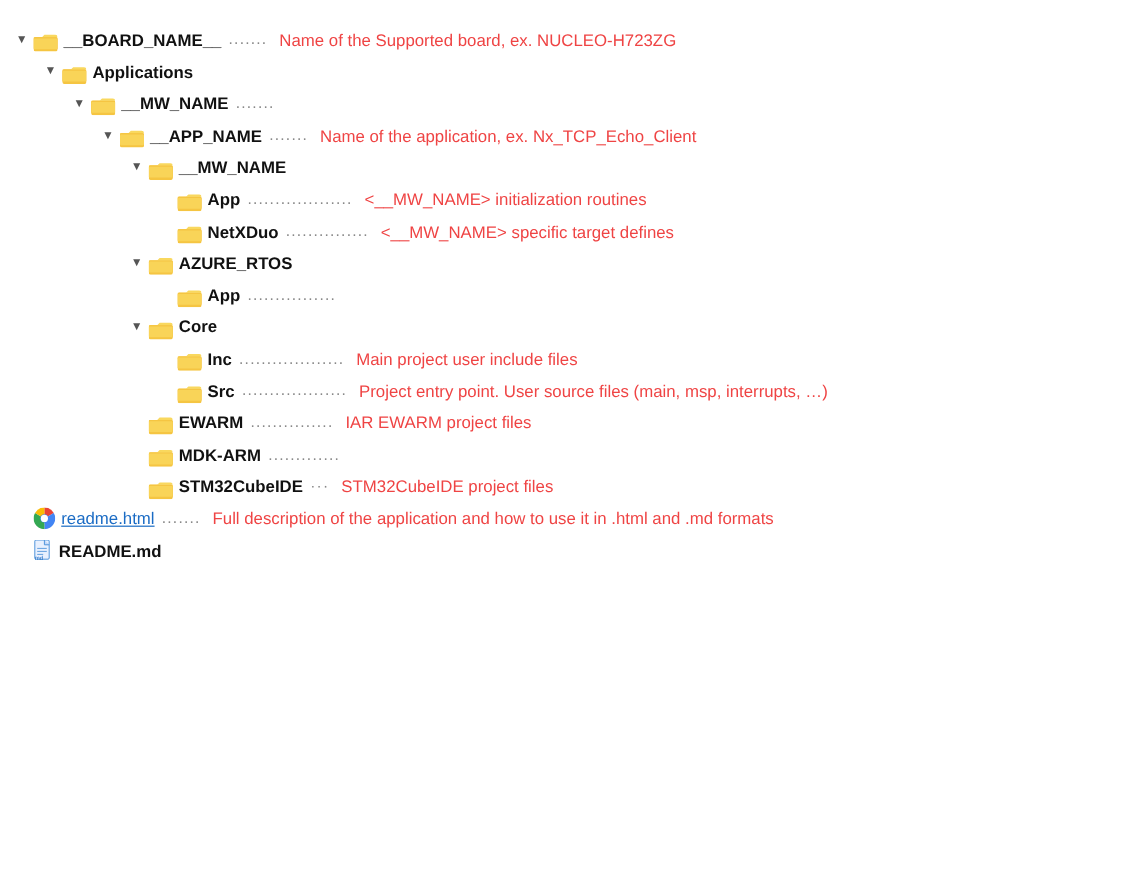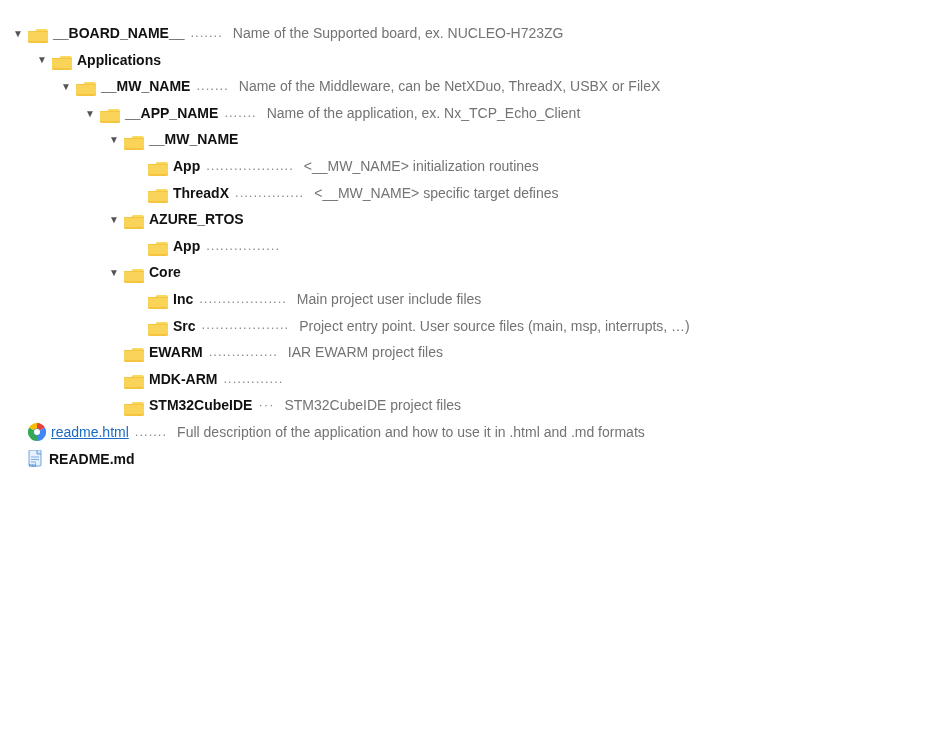--- a/index.html
+++ b/index.html
@@ -39,21 +39,21 @@
       margin-right: 6px;
       color: #111;
     }
     .dots {
       color: #888;
       margin-right: 10px;
       letter-spacing: 1px;
       font-size: 13px;
     }
     .description {
-      color: #737373;
+      color: #ef4444;
       font-weight: 400;
       text-align: center;
     }
     .readme-link {
       color: #1a6bc4;
       text-decoration: underline;
       font-weight: 500;
     }
   </style>
 </head>
@@ -88,21 +88,20 @@
       <span class="chevron">▼</span>
       <span style="display: inline-block; vertical-align: middle; margin-right: 5px; width: 20px; height: 16px;"><svg viewBox="0 0 20 16" xmlns="http://www.w3.org/2000/svg">
     <rect x="0" y="4" width="20" height="12" rx="1.5" fill="#F5C542"></rect>
     <rect x="0" y="4" width="20" height="11" rx="1.5" fill="#F5C542"></rect>
     <path d="M0 6 Q0 4 2 4 L7 4 L9 2 L18 2 Q20 2 20 4 L20 4 L0 4 Z" fill="#F9D85E"></path>
     <rect x="0" y="4" width="20" height="10" rx="1" fill="#F5C542"></rect>
     <rect x="0" y="5" width="20" height="9" rx="1" fill="#F9D458"></rect>
   </svg></span>
       <span class="item-name">__MW_NAME</span>
       <span class="dots">.......</span>
-      <span class="description">Name of the Middleware, can be NetXDuo, ThreadX, USBX or FileX</span>
     </div>
     <div class="row indent-3">
       <span class="chevron">▼</span>
       <span style="display: inline-block; vertical-align: middle; margin-right: 5px; width: 20px; height: 16px;"><svg viewBox="0 0 20 16" xmlns="http://www.w3.org/2000/svg">
     <rect x="0" y="4" width="20" height="12" rx="1.5" fill="#F5C542"></rect>
     <rect x="0" y="4" width="20" height="11" rx="1.5" fill="#F5C542"></rect>
     <path d="M0 6 Q0 4 2 4 L7 4 L9 2 L18 2 Q20 2 20 4 L20 4 L0 4 Z" fill="#F9D85E"></path>
     <rect x="0" y="4" width="20" height="10" rx="1" fill="#F5C542"></rect>
     <rect x="0" y="5" width="20" height="9" rx="1" fill="#F9D458"></rect>
   </svg></span>
@@ -136,21 +135,21 @@
     </div>
     <div class="row indent-5">
       <span class="chevron"></span>
       <span style="display: inline-block; vertical-align: middle; margin-right: 5px; width: 20px; height: 16px;"><svg viewBox="0 0 20 16" xmlns="http://www.w3.org/2000/svg">
     <rect x="0" y="4" width="20" height="12" rx="1.5" fill="#F5C542"></rect>
     <rect x="0" y="4" width="20" height="11" rx="1.5" fill="#F5C542"></rect>
     <path d="M0 6 Q0 4 2 4 L7 4 L9 2 L18 2 Q20 2 20 4 L20 4 L0 4 Z" fill="#F9D85E"></path>
     <rect x="0" y="4" width="20" height="10" rx="1" fill="#F5C542"></rect>
     <rect x="0" y="5" width="20" height="9" rx="1" fill="#F9D458"></rect>
   </svg></span>
-      <span class="item-name">ThreadX</span>
+      <span class="item-name">NetXDuo</span>
       <span class="dots">...............</span>
       <span class="description">&lt;__MW_NAME&gt; specific target defines</span>
     </div>
     <div class="row indent-4">
       <span class="chevron">▼</span>
       <span style="display: inline-block; vertical-align: middle; margin-right: 5px; width: 20px; height: 16px;"><svg viewBox="0 0 20 16" xmlns="http://www.w3.org/2000/svg">
     <rect x="0" y="4" width="20" height="12" rx="1.5" fill="#F5C542"></rect>
     <rect x="0" y="4" width="20" height="11" rx="1.5" fill="#F5C542"></rect>
     <path d="M0 6 Q0 4 2 4 L7 4 L9 2 L18 2 Q20 2 20 4 L20 4 L0 4 Z" fill="#F9D85E"></path>
     <rect x="0" y="4" width="20" height="10" rx="1" fill="#F5C542"></rect>

